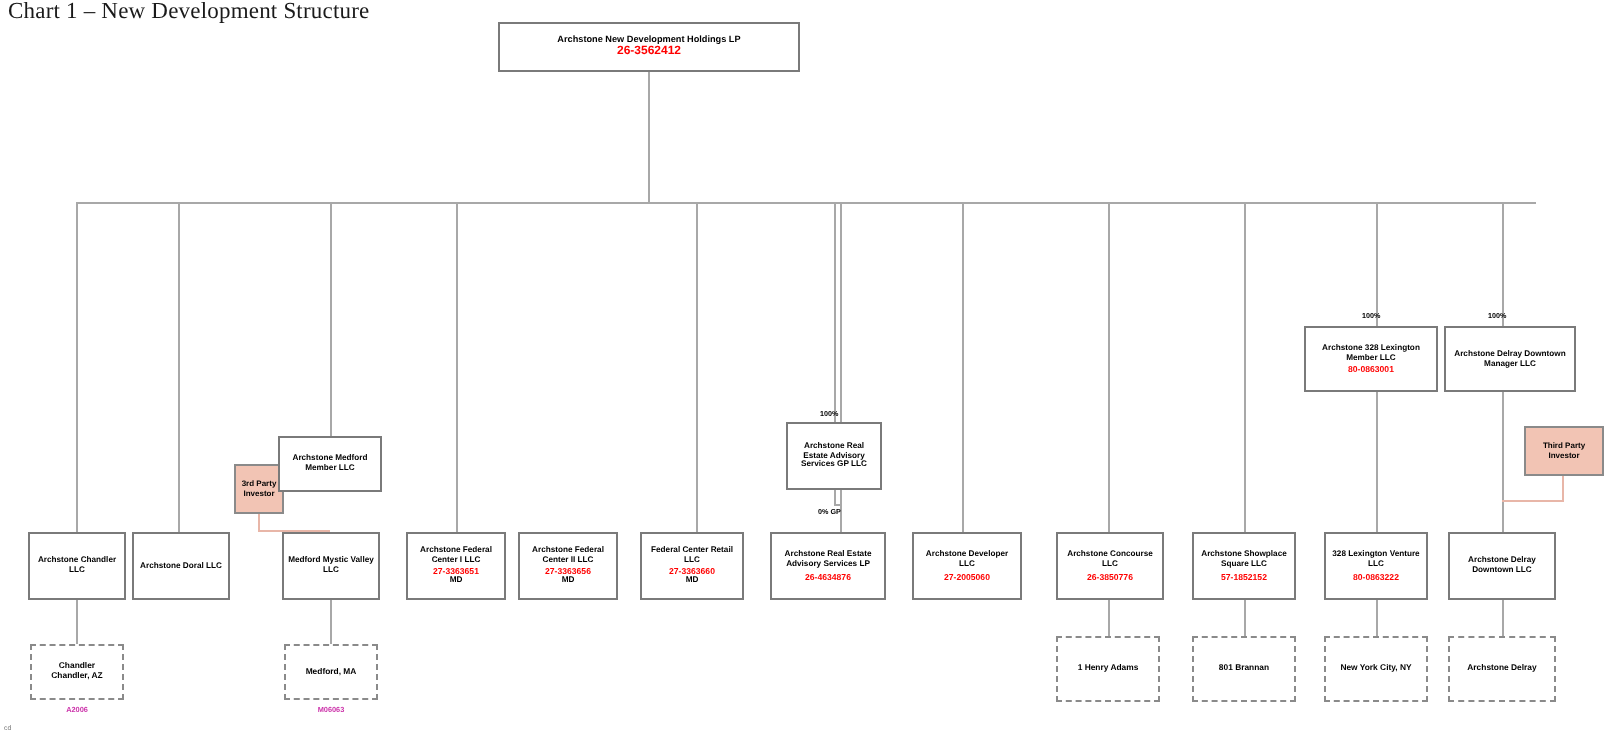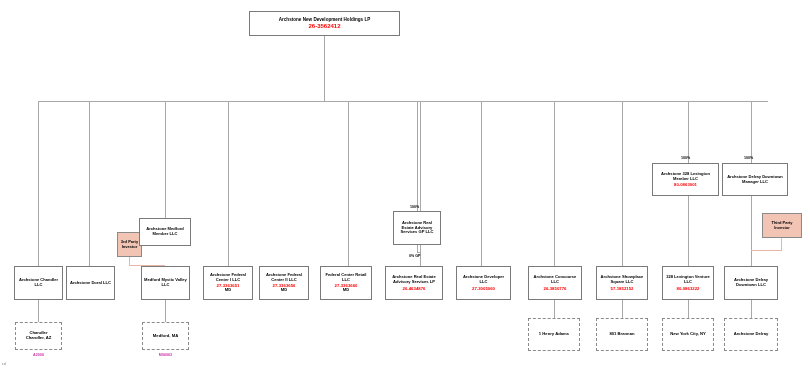--- a/index.html
+++ b/index.html
@@ -105,20 +105,21 @@
     top: 362px;
     font-size: 3.4px;
     color: #777777;
   }
 </style>
 </head>
 <body>
 
 <div id="canvas">
 
+  <div id="chart-title">Chart 1 – New Development Structure</div>
 
   <div class="line vline" style="left:324px; top:36px; height:65px;"></div>
 
   <div class="line hline" style="left:38px; top:101px; width:730px;"></div>
 
   <div class="line vline" style="left:38px; top:101px; height:165px;"></div>
   <div class="line vline" style="left:89px; top:101px; height:165px;"></div>
   <div class="line vline" style="left:165px; top:101px; height:117px;"></div>
   <div class="line vline" style="left:228px; top:101px; height:165px;"></div>
   <div class="line vline" style="left" :=""></div>

